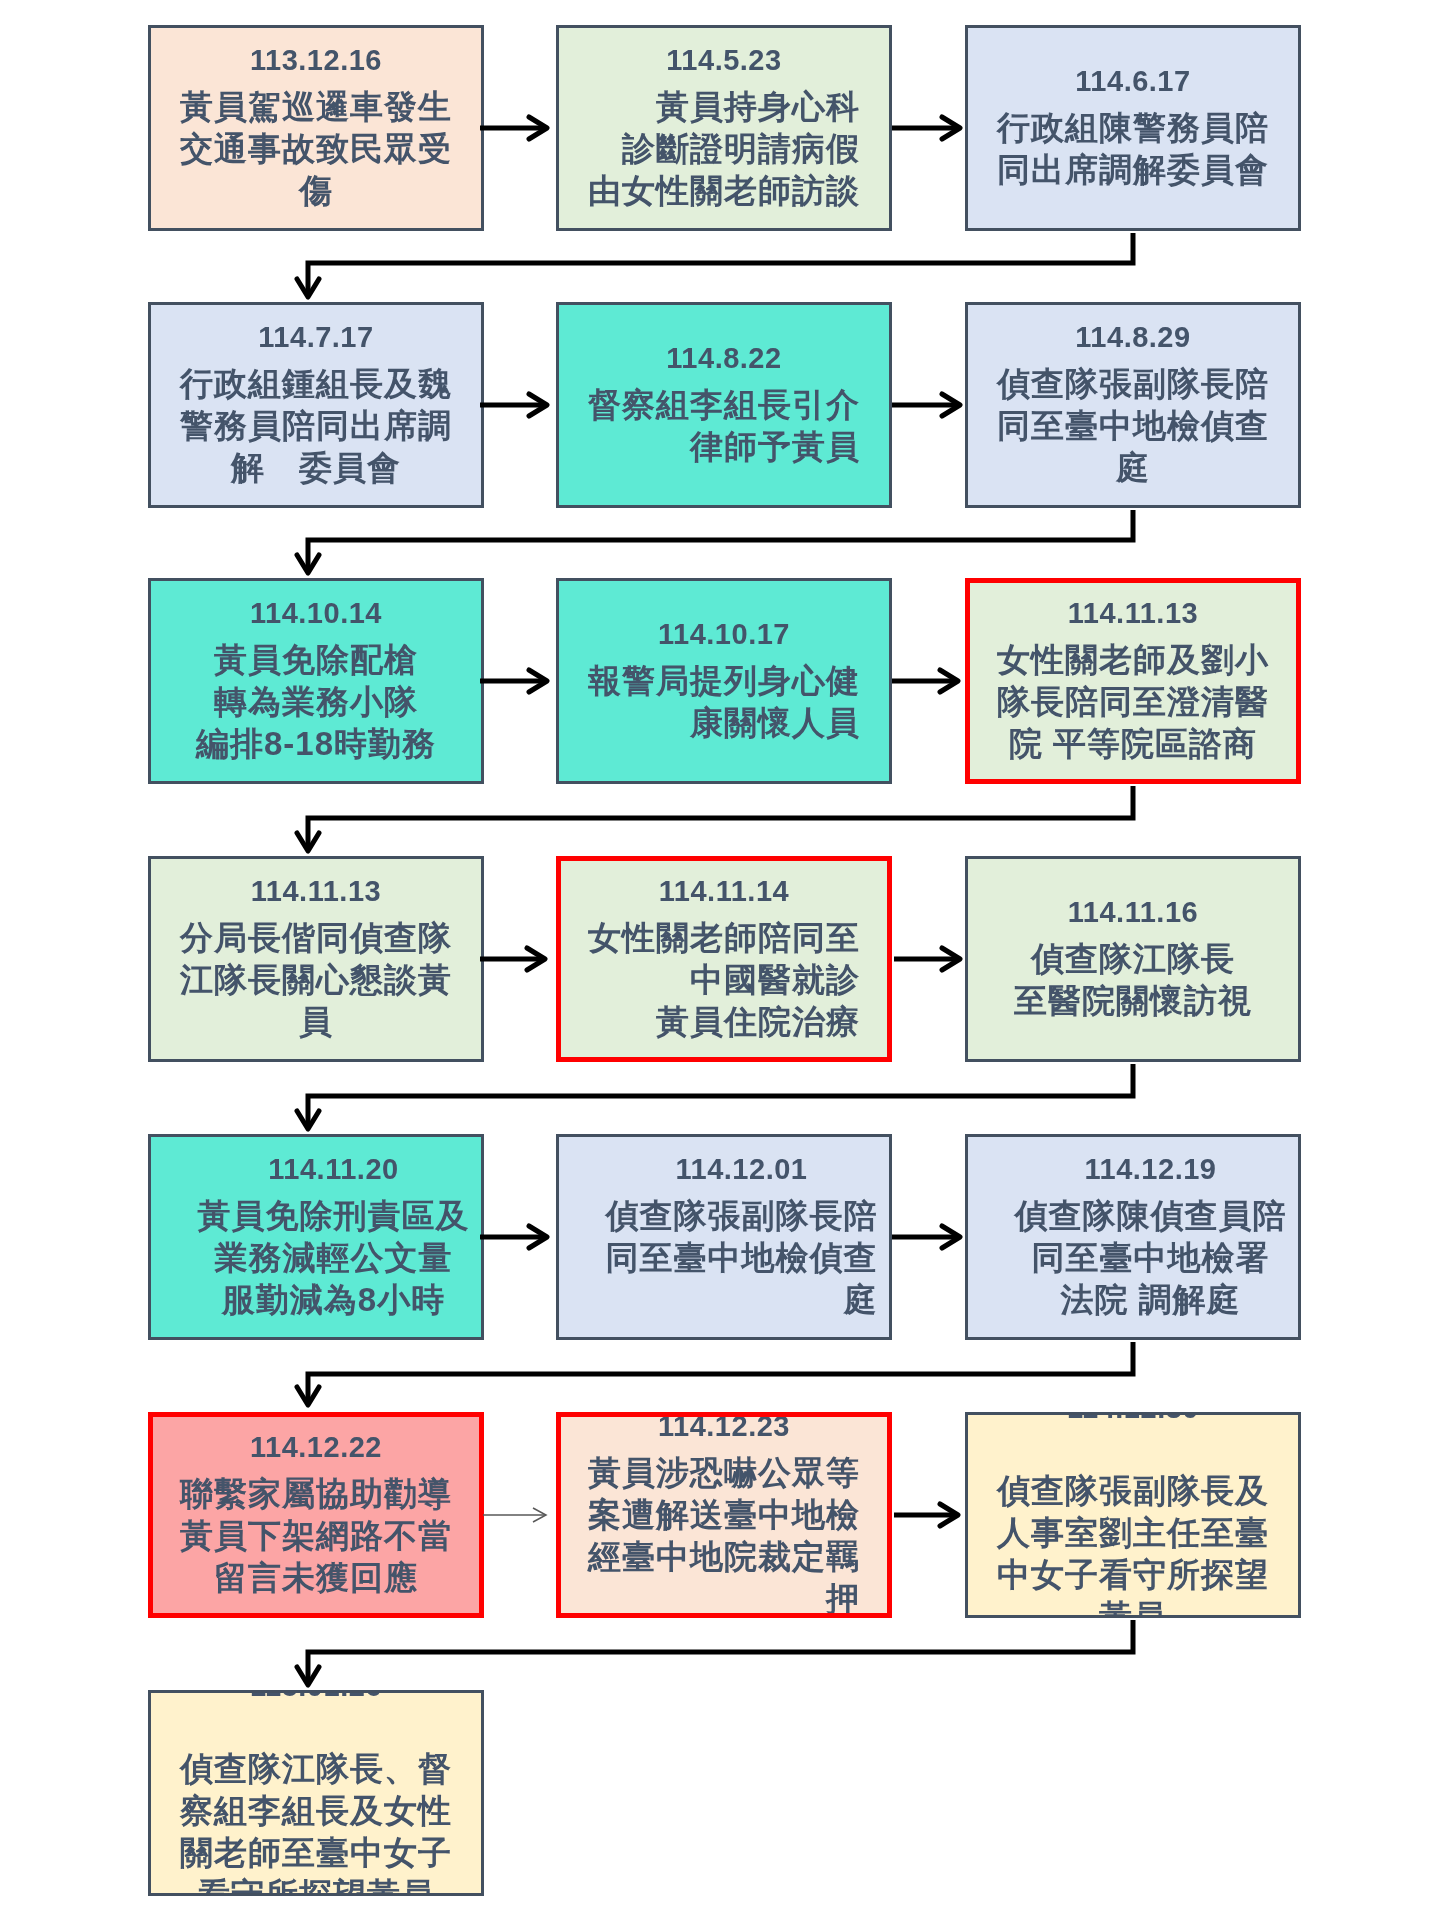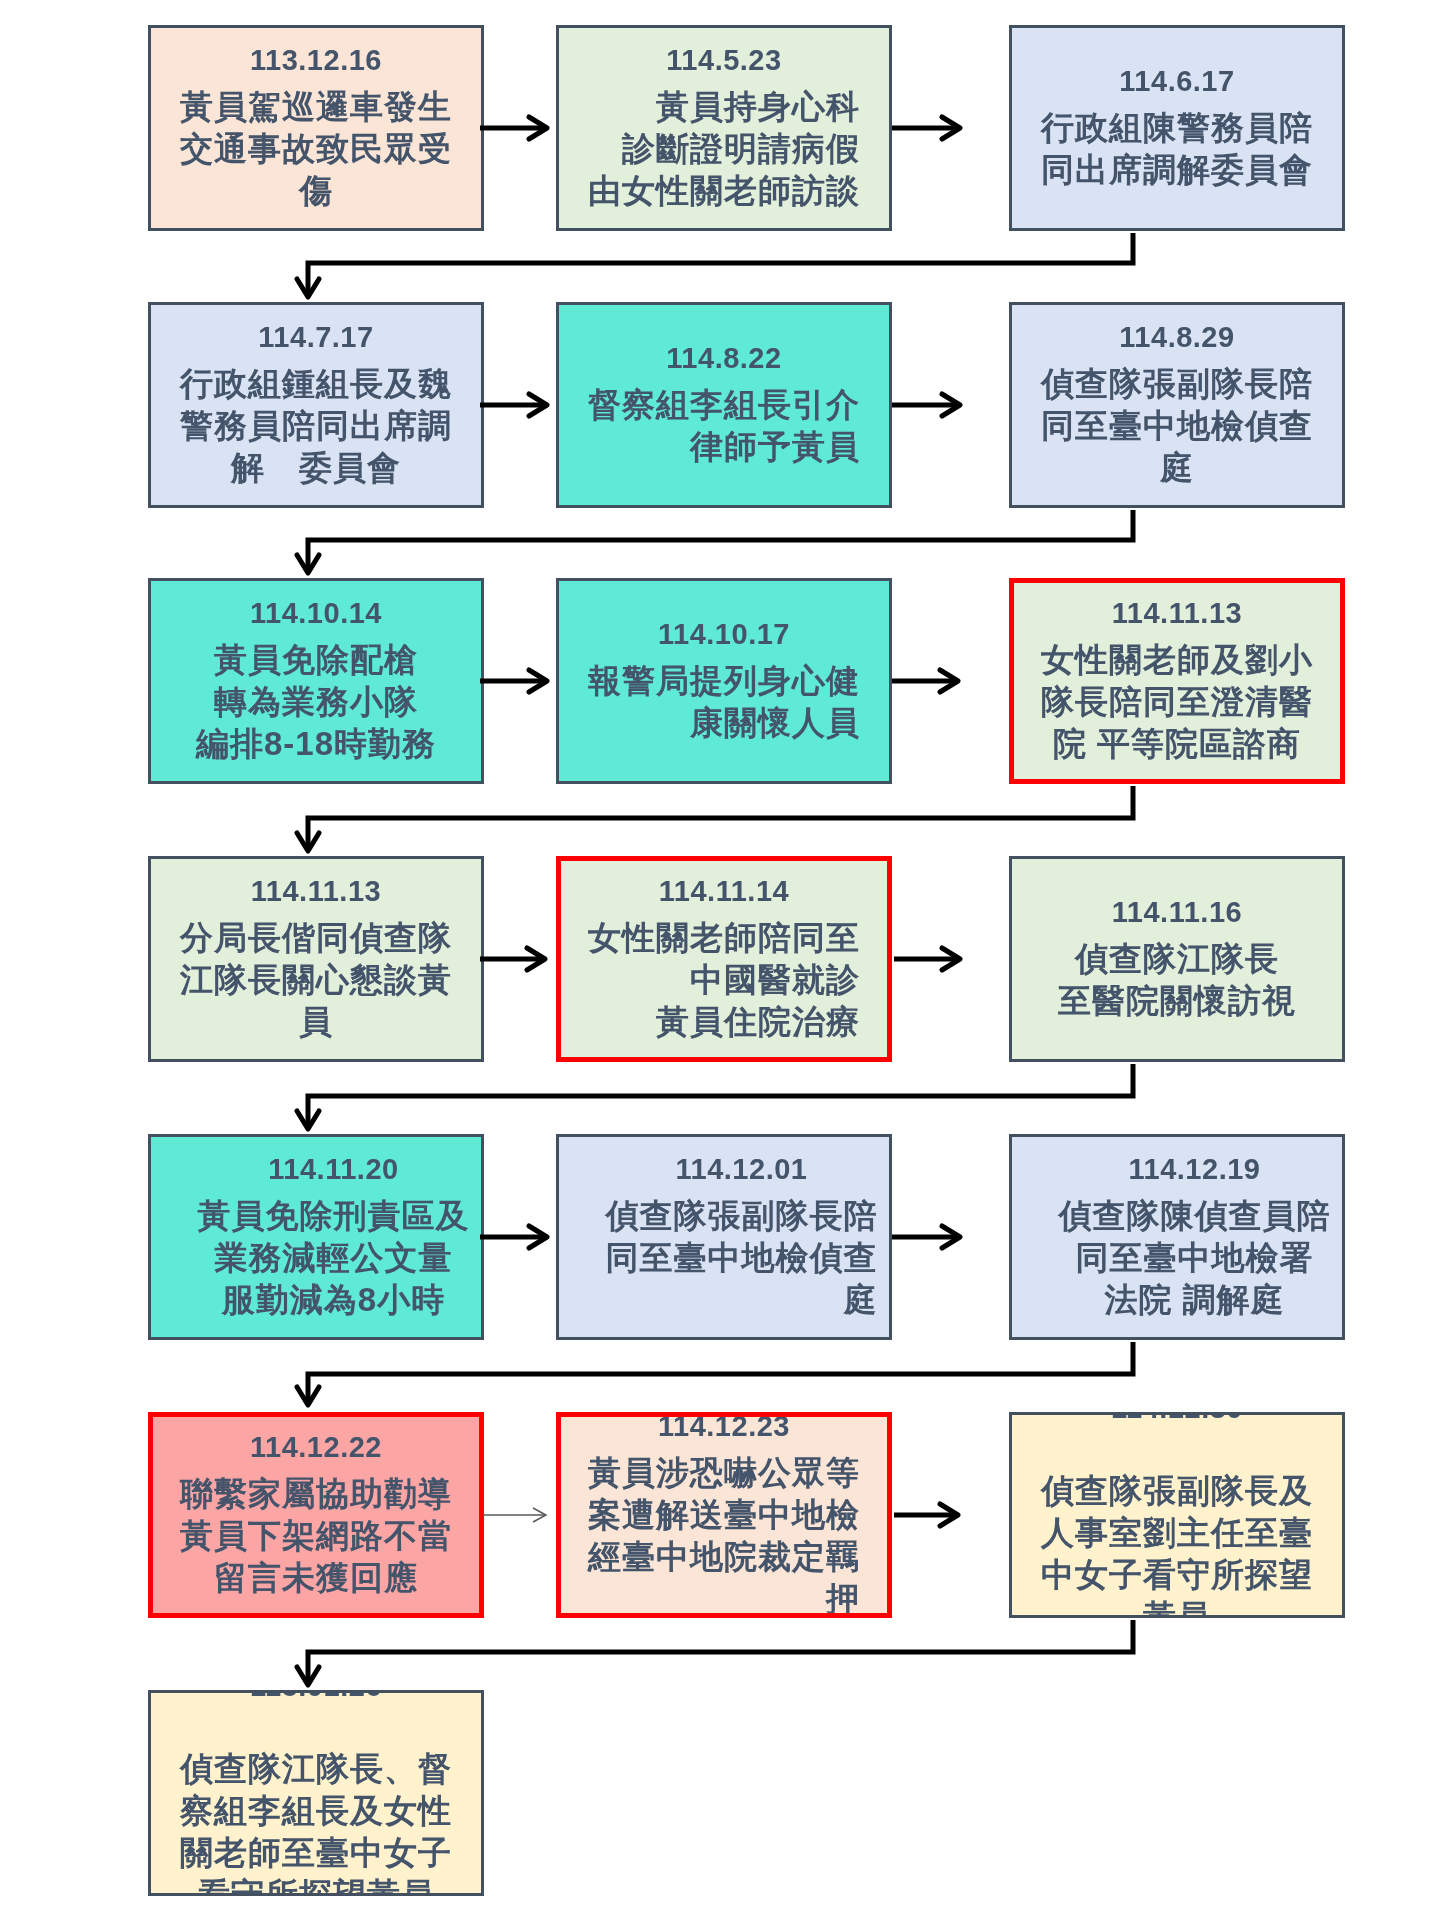--- a/index.html
+++ b/index.html
@@ -41,21 +41,21 @@
   }
   .body{
     font-size:33px;
     font-weight:bold;
     line-height:42px;
     letter-spacing:1px;
     white-space:pre-line;
   }
   .c1{left:148px;}
   .c2{left:556px;text-align:right;}
-  .c3{left:1009px;align-items:center;}
+  .c3{left:965px;align-items:center;}
   .r1{top:25px;}
   .r2{top:302px;}
   .r3{top:578px;}
   .r4{top:856px;}
   .r5{top:1134px;padding-left:35px;}
   .r6{top:1412px;}
   .r7{top:1690px;}
   svg.overlay{
     position:absolute;
     left:0;top:0;

